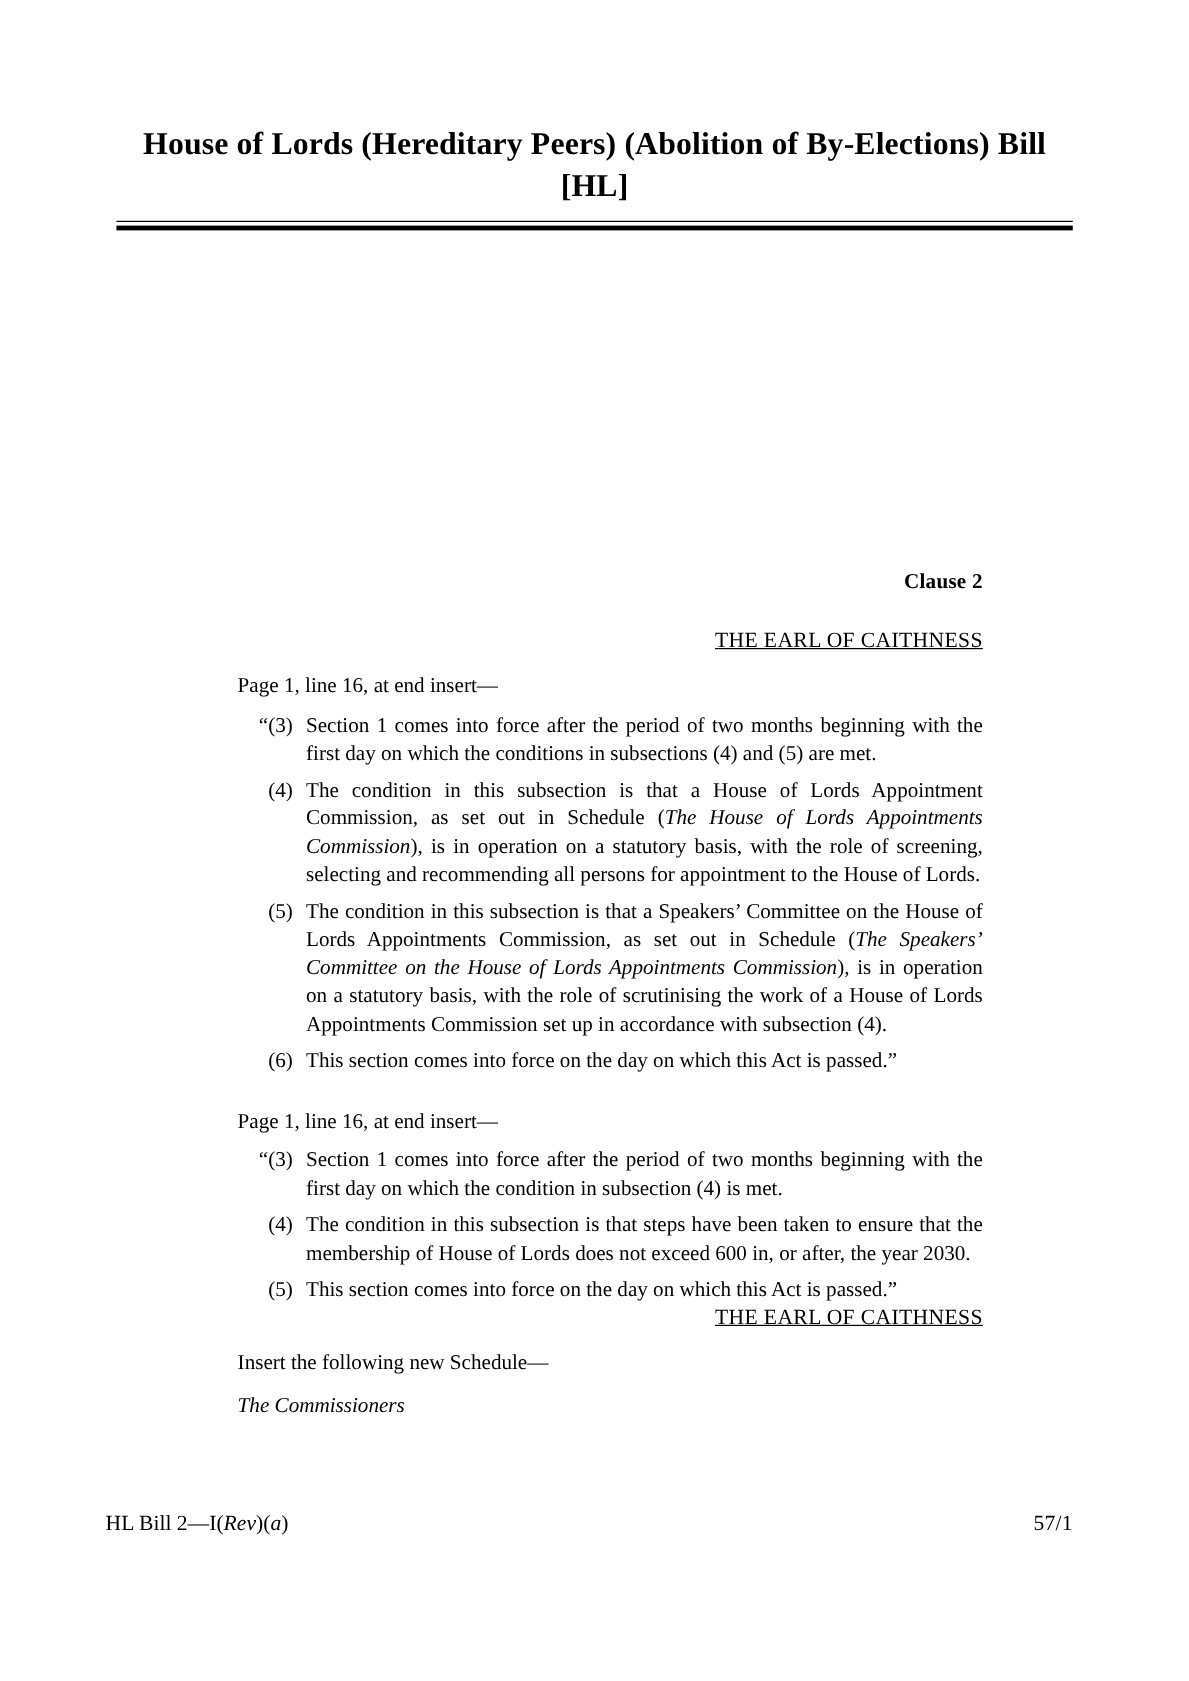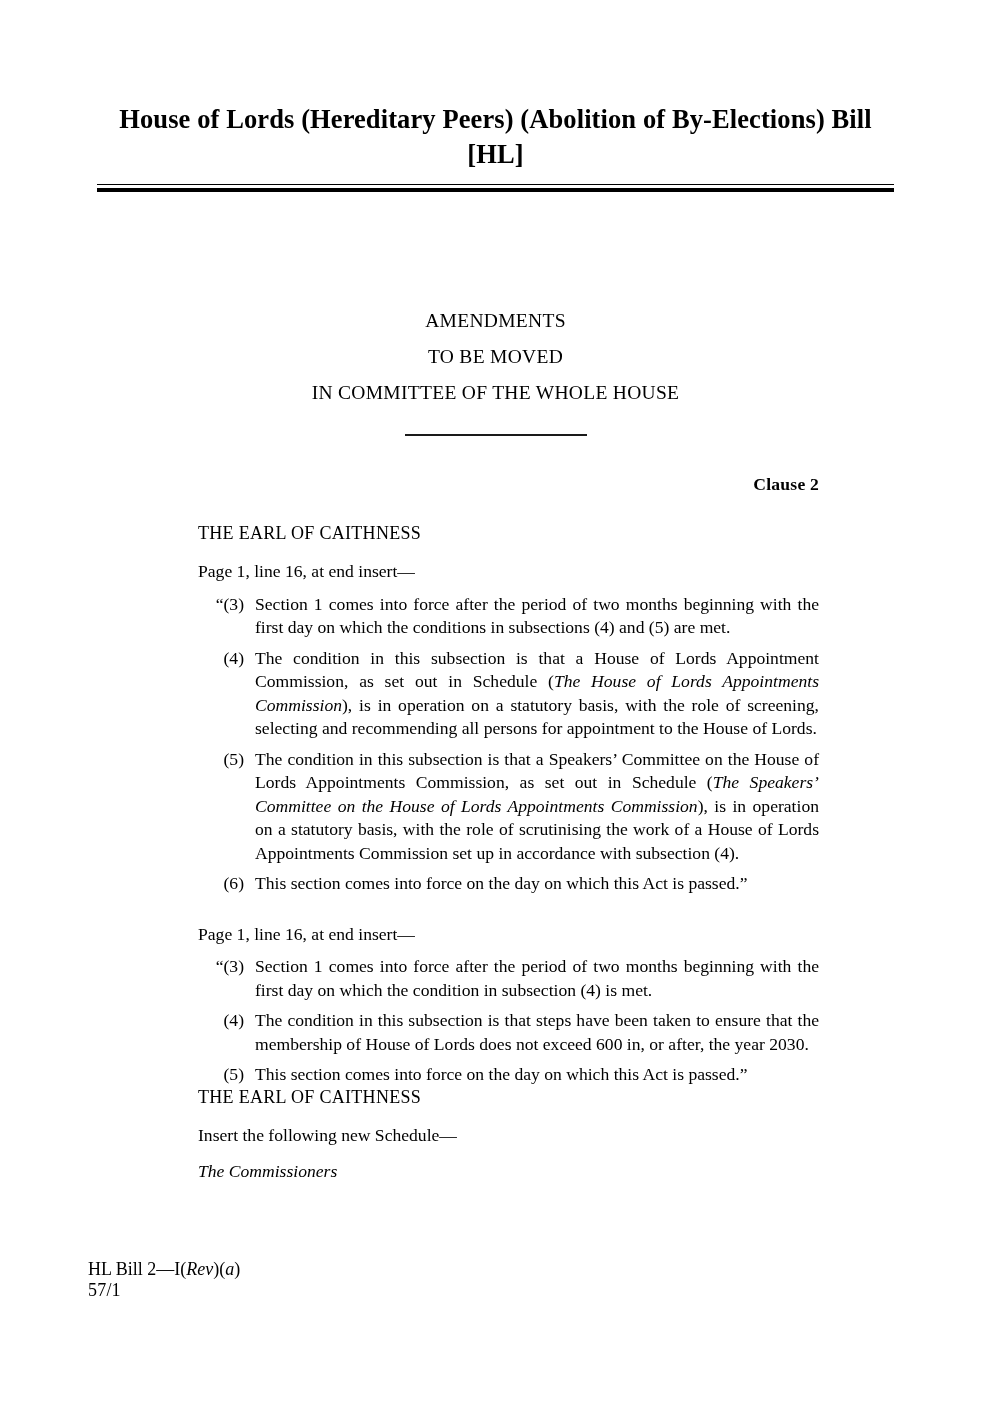--- a/index.html
+++ b/index.html
@@ -94,24 +94,25 @@
     font-weight: bold;
     font-size: 17.6px;
     margin: 0 0 28px 0;
     letter-spacing: 0.2px;
   }
   .clause-head.after {
     margin-top: 34px;
   }
 
   .member-name {
-    text-align: left;
+    text-align: right;
     font-size: 18px;
     margin: 0 0 16px 0;
     letter-spacing: 0.3px;
+    text-decoration: underline;
   }
 
   .instruction {
     margin: 0 0 9px 0;
     font-size: 17.6px;
     line-height: 1.35;
   }
 
   .amend-list {
     margin: 0 0 0 0;
@@ -171,47 +172,38 @@
   
   .footer {
     position: absolute;
     left: 88px;
     top: 1259px;
     width: 806px;
     display: flex;
     justify-content: space-between;
     align-items: baseline;
     font-size: 18px;
-    flex-direction: column;
   }
   .footer em { font-style: italic; }
   .footer .right { letter-spacing: 0.2px; }
 </style>
 </head>
 <body>
 
 <div class="page">
 
   <div class="title-block">
     <h1 class="doc-title">House of Lords (Hereditary Peers) (Abolition of By-Elections) Bill [HL]</h1>
     <div class="title-rules">
       <div class="rule-thin"></div>
       <div class="rule-gap"></div>
       <div class="rule-thick"></div>
     </div>
   </div>
 
-  <div class="amend-head">
-    <div class="line">AMENDMENTS</div>
-    <div class="line">TO BE MOVED</div>
-    <div class="line">IN COMMITTEE OF THE WHOLE HOUSE</div>
-    <div class="divider-wrap">
-      <div class="divider"></div>
-    </div>
-  </div>
 
   <div class="content">
 
     <div class="clause-head">Clause 2</div>
     <div class="member-name">THE EARL OF CAITHNESS</div>
 
     <p class="instruction">Page 1, line 16, at end insert—</p>
     <ul class="amend-list">
       <li class="amend-item">
         <span class="num quoted">“(3)</span>

